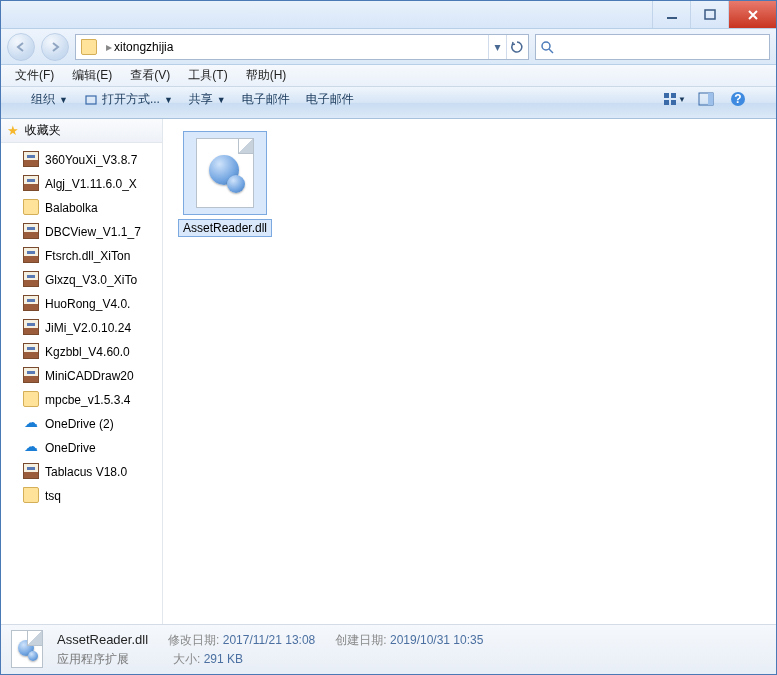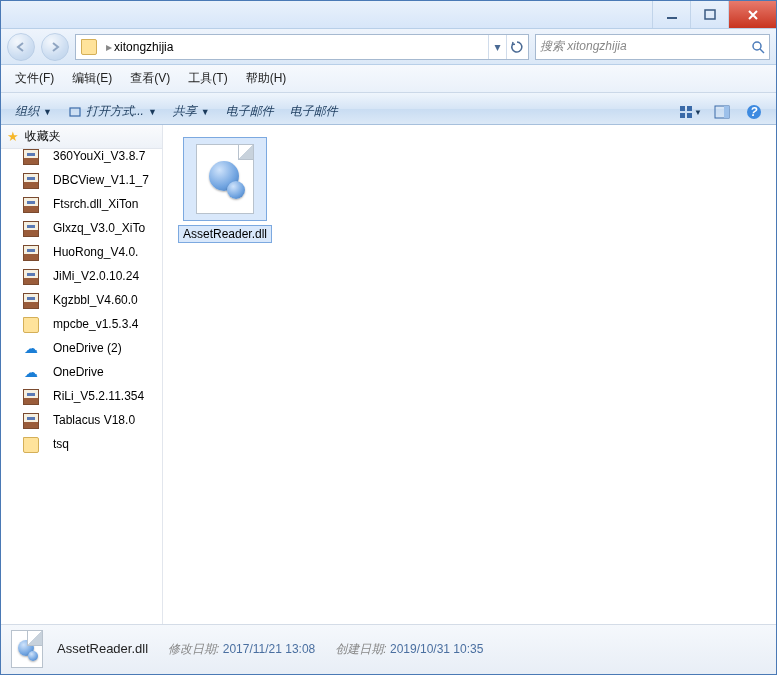--- a/index.html
+++ b/index.html
@@ -20,36 +20,36 @@
 .addrbar { flex: 1; height: 26px; background: #fff; border: 1px solid #a6b9d0; display: flex; align-items: center; padding: 0 2px; }
 .addr-icon { width: 18px; height: 18px; margin: 0 6px 0 2px; display: flex; align-items: center; justify-content: center; }
 .addr-sep { color: #888; margin: 0 2px; }
 .addr-drop { width: 18px; height: 100%; border-left: 1px solid #d0dceb; display: flex; align-items: center; justify-content: center; color: #4a6a94; }
 .refresh-btn { width: 20px; height: 100%; border-left: 1px solid #d0dceb; display: flex; align-items: center; justify-content: center; color: #4a6a94; }
 .searchbox { width: 235px; height: 26px; background: #fff; border: 1px solid #a6b9d0; display: flex; align-items: center; padding: 0 4px; }
 .searchbox .ph { color: #888; font-style: italic; flex: 1; }
 .search-icon { color: #4d7cba; }
 
 
-.menurow { height: 28px; background: linear-gradient(#f6f9fd, #eaf1fa); display: flex; align-items: center; padding: 0 6px; gap: 2px; border-bottom: 1px solid #cbd8e8; }
+.menurow { height: 22px; background: linear-gradient(#f6f9fd, #eaf1fa); display: flex; align-items: center; padding: 0 6px; gap: 2px; border-bottom: 1px solid #cbd8e8; }
 .menuitem { padding: 2px 8px; color: #222; }
 
 
-.toolbar { height: 32px; background: linear-gradient(#eff5fc, #d6e5f6 50%, #c8dcf2 51%, #dce9f7); display: flex; align-items: flex-end; padding: 0 6px; border-bottom: 1px solid #a7c0dc; font-style: italic; }
+.toolbar { height: 32px; background: linear-gradient(#eff5fc, #d6e5f6 50%, #c8dcf2 51%, #dce9f7); display: flex; align-items: flex-start; padding: 0 22px; border-bottom: 1px solid #a7c0dc; }
 .tbitem { display: flex; align-items: center; gap: 4px; padding: 4px 8px; color: #1a3a5c; }
 .tbitem .drop { color: #1a3a5c; font-size: 9px; }
 .tb-spacer { flex: 1; }
 .tb-icon { width: 24px; height: 24px; display: flex; align-items: center; justify-content: center; margin: 0 4px; color: #1a3a5c; }
 
 
 .content { flex: 1; display: flex; min-height: 0; background: #fff; }
 .sidebar { width: 162px; border-right: 1px solid #e2e6ed; overflow-y: auto; background: #fff; }
 .side-hdr { height: 24px; background: linear-gradient(#fafbfd, #eef2f8); display: flex; align-items: center; padding: 0 6px; gap: 6px; border-bottom: 1px solid #e2e6ed; }
 .star { color: #f6b72a; font-size: 13px; }
-.side-item { height: 24px; display: flex; align-items: flex-start; padding: 0 6px 0 22px; gap: 14px; white-space: nowrap; overflow: hidden; }
+.side-item { height: 24px; display: flex; align-items: flex-end; padding: 0 6px 0 22px; gap: 6px; white-space: nowrap; overflow: hidden; }
 .fi { width: 16px; height: 16px; flex-shrink: 0; display: inline-block; }
 .fi.rar { background: linear-gradient(#f6f0e0 55%, #9a5c3a 55%); border: 1px solid #7a4a2f; position: relative; }
 .fi.rar::before { content: ""; position: absolute; left: 3px; top: 3px; width: 8px; height: 3px; background: #5a7ab5; }
 .fi.folder { background: #ffe39b; border: 1px solid #d4af58; border-radius: 0 2px 2px 2px; }
 .fi.cloud { border: none; background: none; color: #1b7ed6; font-size: 14px; line-height: 14px; text-align: center; }
 
 
 .filepane { flex: 1; padding: 12px; display: flex; align-items: flex-start; }
 .fileitem { width: 100px; display: flex; flex-direction: column; align-items: center; gap: 4px; }
 .fileitem.sel .thumb { background: #d9e8fb; border: 1px solid #7ca9e0; }
@@ -64,21 +64,21 @@
 
 .details { height: 50px; border-top: 1px solid #d4dce7; background: linear-gradient(#f5f8fc, #e8eef6); display: flex; align-items: center; padding: 4px 10px; gap: 10px; }
 .d-thumb { width: 36px; height: 40px; position: relative; }
 .d-thumb .page { width: 32px; height: 38px; }
 .d-thumb .gear { width: 16px; height: 16px; left: 6px; top: 9px; }
 .d-thumb .gear.small { width: 10px; height: 10px; left: 16px; top: 20px; }
 .d-text { display: flex; flex-direction: column; gap: 2px; }
 .d-row { display: flex; gap: 20px; color: #555; }
 .d-name { font-size: 13px; color: #222; }
 .d-type { color: #777; }
-.d-lbl { color: #888; font-style: italic; }
+.d-lbl { color: #888; }
 .d-val { color: #4a6fa0; }
 
 
 svg { display: block; }
 </style>
 </head>
 <body>
 
 <div class="window">
 
@@ -124,21 +124,20 @@
       <div style="flex:1"></div>
       <div class="addr-drop">▾</div>
       <div class="refresh-btn">
           <svg width="14" height="14">
             <path d="M7 2 A5 5 0 1 1 2.5 4.5" fill="none" stroke="#4a6a94" stroke-width="1.5"></path>
             <path d="M3 2 L2.5 4.5 L5 4.2" fill="none" stroke="#4a6a94" stroke-width="1.5"></path>
           </svg>
         </div>
     </div>
     <div class="searchbox">
-      <span class="ph">搜索 xitongzhijia</span>
       <span class="search-icon">
           <svg width="14" height="14">
             <circle cx="6" cy="6" r="4" fill="none" stroke="currentColor" stroke-width="1.5"></circle>
             <path d="M9 9 L13 13" stroke="currentColor" stroke-width="1.5"></path>
           </svg>
         </span>
     </div>
   </div>
 
   <div class="menurow">
@@ -201,20 +200,28 @@
         <span class="star">★</span>
         <span>收藏夹</span>
       </div>
       <div id="side-list">
           <div class="side-item">
             <span class="fi rar"></span>
             <span>360YouXi_V3.8.7</span>
           </div>
           <div class="side-item">
             <span class="fi rar"></span>
+            <span>Algj_V1.11.6.0_X</span>
+          </div>
+          <div class="side-item">
+            <span class="fi folder"></span>
+            <span>Balabolka</span>
+          </div>
+          <div class="side-item">
+            <span class="fi rar"></span>
             <span>DBCView_V1.1_7</span>
           </div>
           <div class="side-item">
             <span class="fi rar"></span>
             <span>Ftsrch.dll_XiTon</span>
           </div>
           <div class="side-item">
             <span class="fi rar"></span>
             <span>Glxzq_V3.0_XiTo</span>
           </div>
@@ -222,36 +229,36 @@
             <span class="fi rar"></span>
             <span>HuoRong_V4.0.</span>
           </div>
           <div class="side-item">
             <span class="fi rar"></span>
             <span>JiMi_V2.0.10.24</span>
           </div>
           <div class="side-item">
             <span class="fi rar"></span>
             <span>Kgzbbl_V4.60.0</span>
+          </div>
+          <div class="side-item">
+            <span class="fi rar"></span>
+            <span>MiniCADDraw20</span>
           </div>
           <div class="side-item">
             <span class="fi folder"></span>
             <span>mpcbe_v1.5.3.4</span>
           </div>
           <div class="side-item">
             <span class="fi cloud">☁</span>
             <span>OneDrive (2)</span>
           </div>
           <div class="side-item">
             <span class="fi cloud">☁</span>
             <span>OneDrive</span>
-          </div>
-          <div class="side-item">
-            <span class="fi rar"></span>
-            <span>RiLi_V5.2.11.354</span>
           </div>
           <div class="side-item">
             <span class="fi rar"></span>
             <span>Tablacus V18.0</span>
           </div>
           <div class="side-item">
             <span class="fi folder"></span>
             <span>tsq</span>
           </div>
         </div>
@@ -275,16 +282,20 @@
           <div class="gear"></div>
           <div class="gear small"></div>
         </div>
     </div>
     <div class="d-text">
       <div class="d-row">
         <span class="d-name">AssetReader.dll</span>
         <span><span class="d-lbl">修改日期:</span> <span class="d-val">2017/11/21 13:08</span></span>
         <span><span class="d-lbl">创建日期:</span> <span class="d-val">2019/10/31 10:35</span></span>
       </div>
+      <div class="d-row">
+        <span class="d-type">应用程序扩展</span>
+        <span style="margin-left:24px"><span class="d-lbl">大小:</span> <span class="d-val">291 KB</span></span>
+      </div>
     </div>
   </div>
 
 </div>
 
 </body></html>

